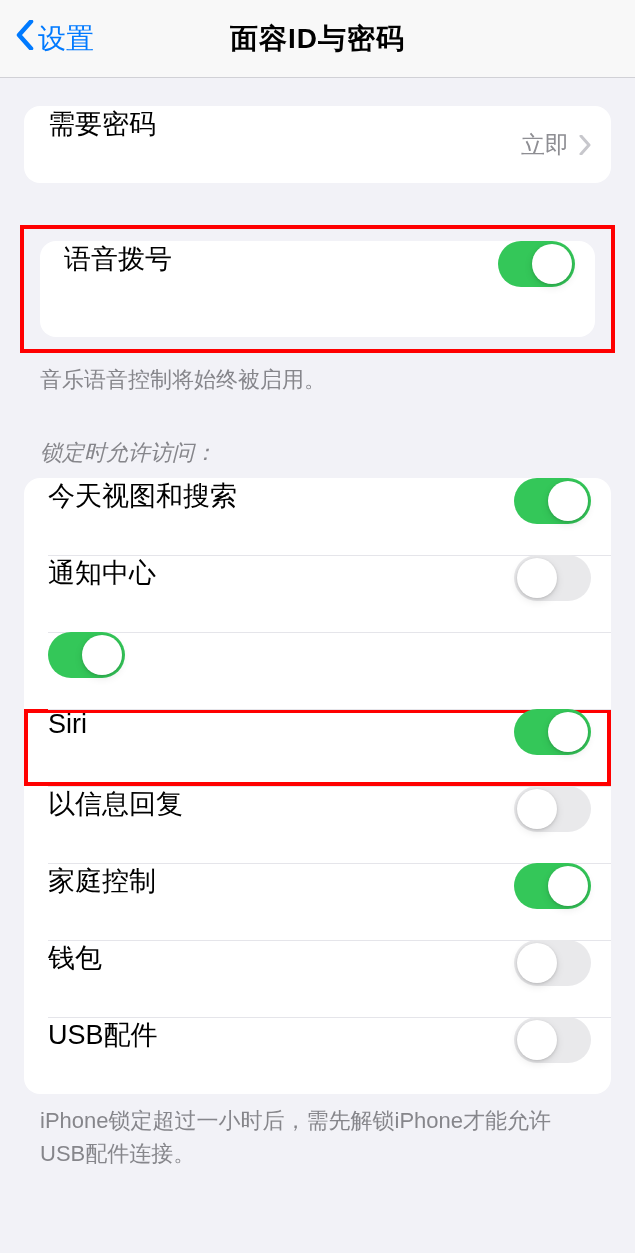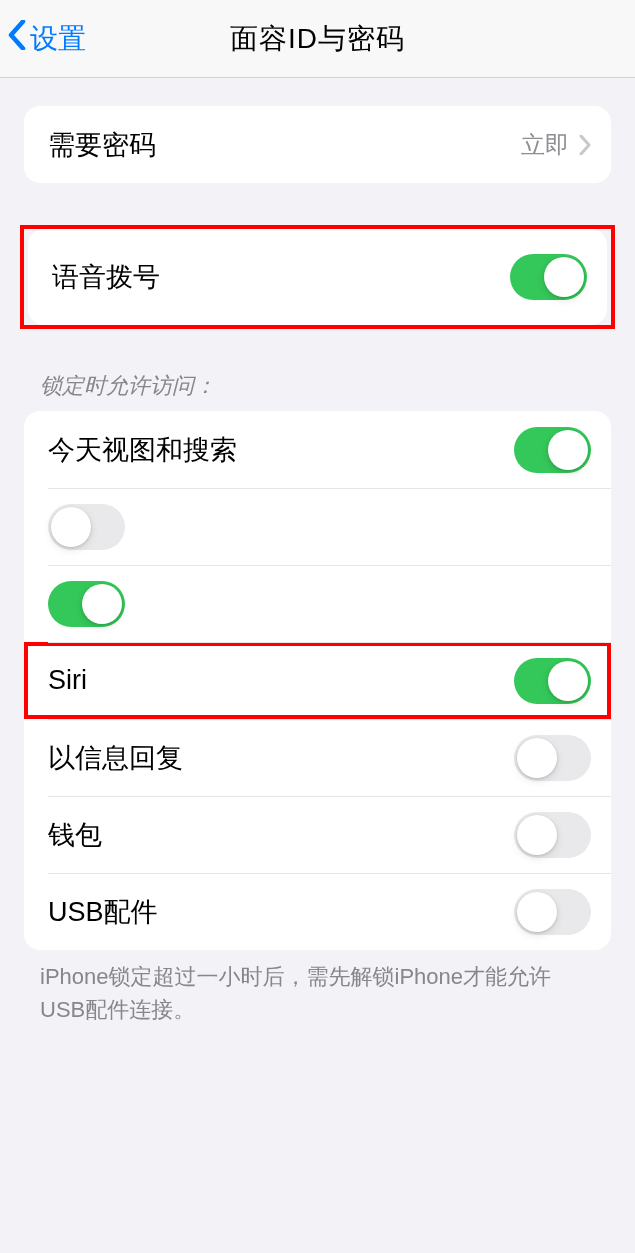--- a/index.html
+++ b/index.html
@@ -19,50 +19,49 @@
       height: 78px;
       background: #f8f8f8;
       border-bottom: 1px solid #d1d1d6;
       display: flex;
       align-items: center;
       position: relative;
     }
     .navbar-back {
       display: flex;
       align-items: center;
-      padding-left: 8px;
+      padding-left: 16px;
       color: #007aff;
       font-size: 28px;
       gap: 4px;
     }
     .navbar-back svg {
       width: 18px;
       height: 30px;
     }
     .navbar-title {
       position: absolute;
       left: 50%;
       transform: translateX(-50%);
       font-size: 28px;
-      font-weight: 400;
+      font-weight: 700;
       color: #000;
       letter-spacing: 1px;
     }
     .content {
       padding-top: 28px;
     }
     .group {
       background: #fff;
       margin: 0 24px;
       border-radius: 16px;
       overflow: hidden;
     }
     .row {
       display: flex;
-      align-items: center;
       justify-content: space-between;
       padding: 0 20px 0 24px;
       min-height: 77px;
       position: relative;
     }
     .row + .row::before {
       content: "";
       position: absolute;
       top: 0;
       left: 24px;
@@ -132,21 +131,21 @@
       height: 42px;
     }
     .highlight {
       border: 4px solid #ff0000;
     }
     .highlight-box-1 {
       margin: 0 20px;
       padding: 0 4px;
     }
     .highlight-box-1 .group {
-      margin: 0;
+      margin: 12px;
     }
     .row.highlighted-inset {
       outline: 4px solid #ff0000;
       outline-offset: -4px;
       z-index: 1;
     }
   </style>
 </head>
 <body>
 
@@ -183,32 +182,34 @@
   <div class="highlight-box-1 highlight">
     <div class="group">
       <div class="row" style="min-height:96px">
         <span class="row-label">语音拨号</span>
         <div class="toggle on">
           <div class="toggle-knob"></div>
         </div>
       </div>
     </div>
   </div>
+  <div class="footer-text">音乐语音控制将始终被启用。</div>
 
   <div class="spacer-md"></div>
 
   <div class="section-header">锁定时允许访问：</div>
   <div class="group">
     <div class="row">
       <span class="row-label">今天视图和搜索</span>
       <div class="toggle on">
           <div class="toggle-knob"></div>
         </div>
     </div>
     <div class="row">
+      <span class="row-label">通知中心</span>
       <div class="toggle off">
           <div class="toggle-knob"></div>
         </div>
     </div>
     <div class="row">
       <div class="toggle on">
           <div class="toggle-knob"></div>
         </div>
     </div>
     <div class="row highlighted-inset">
@@ -217,20 +218,26 @@
           <div class="toggle-knob"></div>
         </div>
     </div>
     <div class="row">
       <span class="row-label">以信息回复</span>
       <div class="toggle off">
           <div class="toggle-knob"></div>
         </div>
     </div>
     <div class="row">
+      <span class="row-label">家庭控制</span>
+      <div class="toggle on">
+          <div class="toggle-knob"></div>
+        </div>
+    </div>
+    <div class="row">
       <span class="row-label">钱包</span>
       <div class="toggle off">
           <div class="toggle-knob"></div>
         </div>
     </div>
     <div class="row">
       <span class="row-label">USB配件</span>
       <div class="toggle off">
           <div class="toggle-knob"></div>
         </div>

